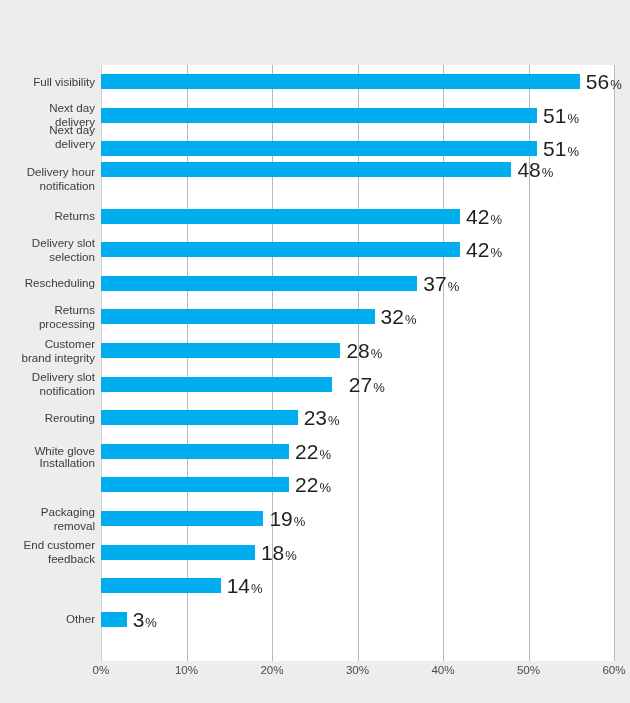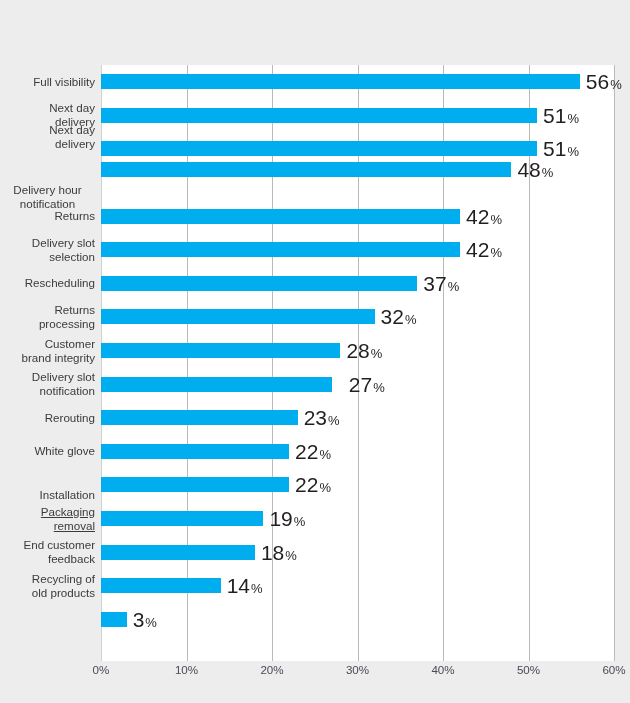--- a/index.html
+++ b/index.html
@@ -152,21 +152,21 @@
         <span>Full visibility</span>
       </div>
       <div class="cat" style="top: 33.6px;">
         <span>Next day</span>
         <span>delivery</span>
       </div>
       <div class="cat" style="top: 55px;">
         <span>Next day</span>
         <span>delivery</span>
       </div>
-      <div class="cat" style="top: 115px; align-items: center;">
+      <div class="cat" style="top: 97px;">
         <span>Delivery hour</span>
         <span>notification</span>
       </div>
       <div class="cat" style="top: 134.4px;">
         <span>Returns</span>
       </div>
       <div class="cat" style="top: 168px;">
         <span>Delivery slot</span>
         <span>selection</span>
       </div>
@@ -184,34 +184,33 @@
       <div class="cat" style="top: 302.4px;">
         <span>Delivery slot</span>
         <span>notification</span>
       </div>
       <div class="cat" style="top: 336px;">
         <span>Rerouting</span>
       </div>
       <div class="cat" style="top: 369.6px; justify-content: center;">
         <span>White glove</span>
       </div>
-      <div class="cat" style="top: 413px;">
+      <div class="cat" style="top: 381px;">
         <span>Installation</span>
       </div>
-      <div class="cat" style="top: 436.8px; text-decoration: underline;">
+      <div class="cat" style="top: 436.8px;">
         <span>Packaging</span>
         <span>removal</span>
       </div>
       <div class="cat" style="top: 470.4px;">
         <span>End customer</span>
         <span>feedback</span>
       </div>
-      <div class="cat" style="top: 504px;">
-        <span>Recycling of</span>
-        <span>old products</span>
+      <div class="cat" style="top: 537.6px;">
+        <span>Other</span>
       </div>
     </div>
 
   <div class="plot-area">
     <div class="gridlines">
         <div class="gridline zero" style="left: 0px;"></div>
         <div class="gridline" style="left: 85.5px;"></div>
         <div class="gridline" style="left: 171px;"></div>
         <div class="gridline" style="left: 256.5px;"></div>
         <div class="gridline" style="left: 342px;"></div>

